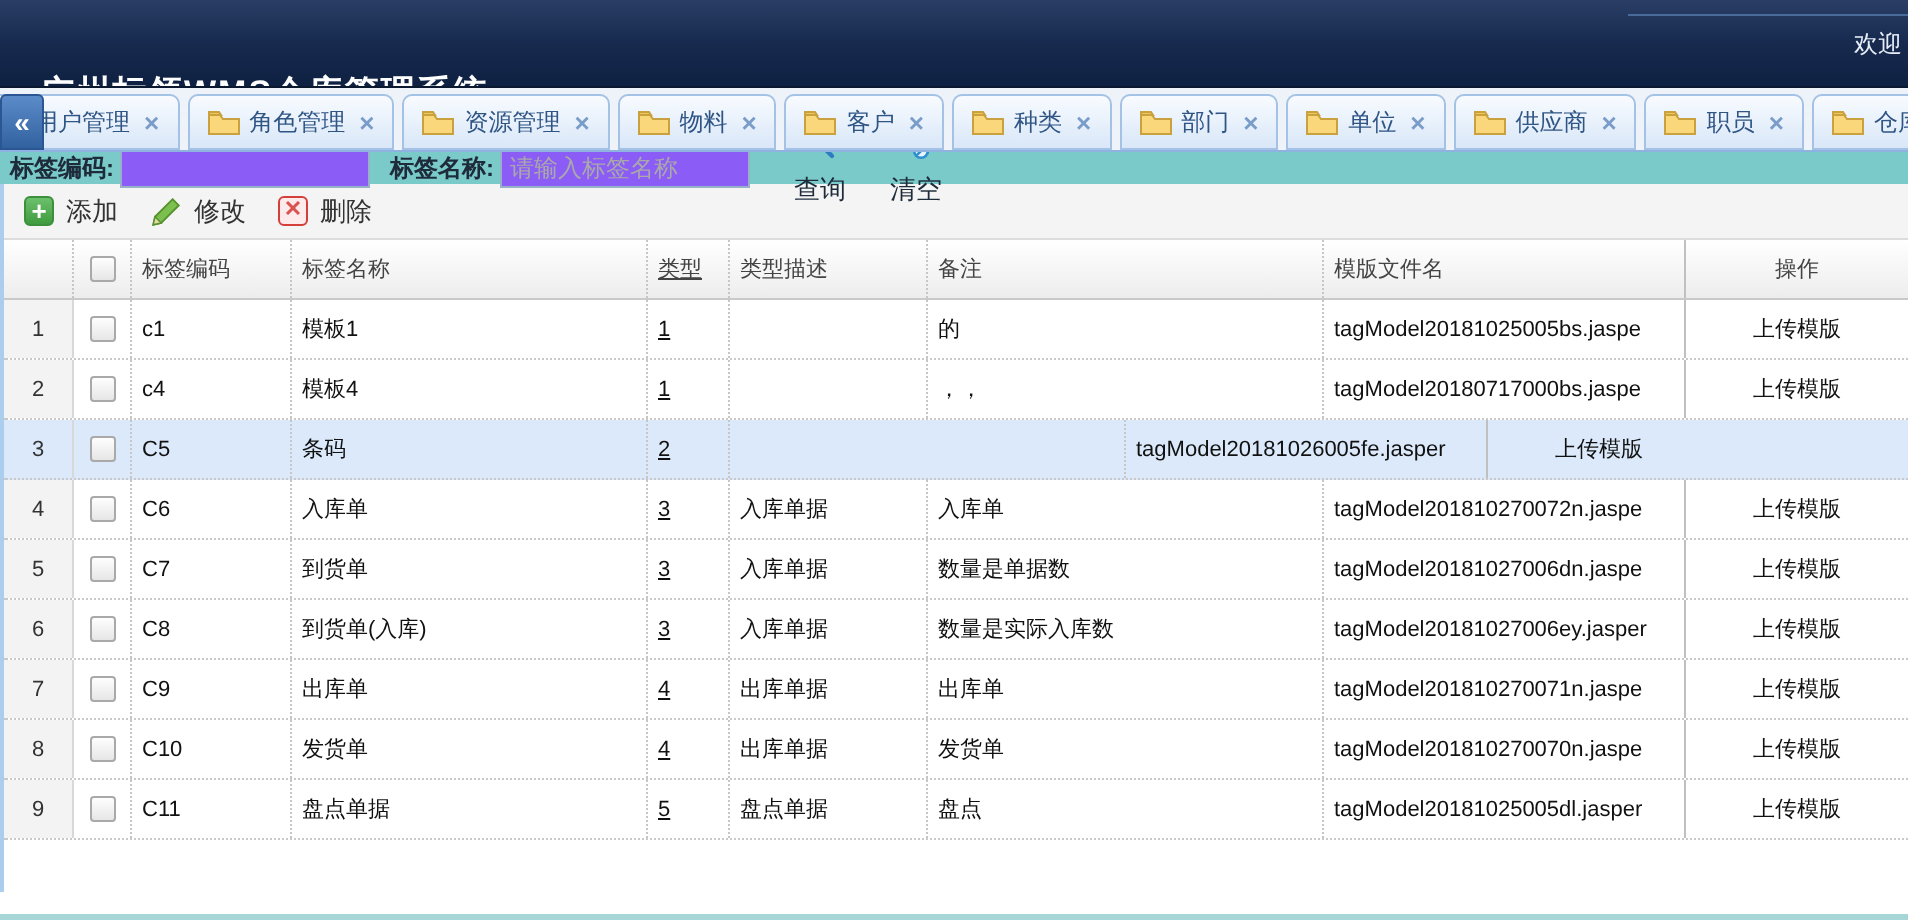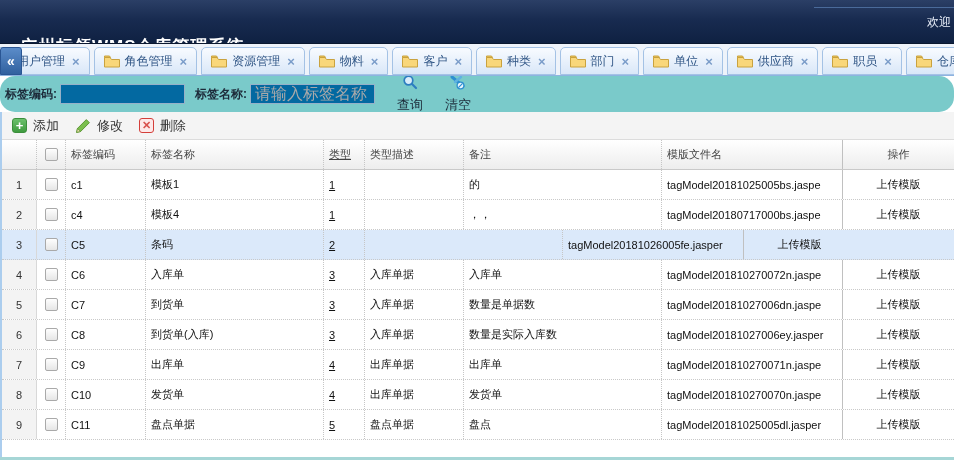--- a/index.html
+++ b/index.html
@@ -29,25 +29,25 @@
   .tab-close { color:#7a9cc9; font-size:13px; font-weight:bold; line-height:1;
     margin-left:2px; cursor:pointer; }
   .folder { display:inline-flex; width:16px; height:13px; }
   .scroll-left-btn { position:absolute; left:0; top:3px; width:22px; height:28px;
     background:linear-gradient(#5b8cc9,#31619f); border:1px solid #2a5694;
     border-radius:3px 3px 0 0; color:#fff; font-size:14px; font-weight:bold;
     display:flex; align-items:center; justify-content:center; z-index:5;
     cursor:pointer; }
 
   
-  .search-bar { height:36px; background:#7acaca; display:flex;
-    align-items:center; padding-left:5px; font-size:12px; color:#1d2b3a;border-radius:15px; }
+  .search-bar { height:16px; background:#7acaca; display:flex;
+    align-items:center; padding-left:5px; font-size:12px; color:#1d2b3a; }
   .search-label { font-weight:bold; margin-right:3px; white-space:nowrap; }
   .search-input { width:125px; height:20px; border:1px solid #96b1c8;
-    background:#0369a1; font-size:16px; padding:0 4px;
+    background:#8b5cf6; font-size:12px; padding:0 4px;
     font-family:"Liberation Sans",sans-serif; }
   .search-input::placeholder { color:#a9a9a9; }
   .gap-md { margin-left:10px; } .gap-lg { margin-left:22px;flex-direction:column; }
   .bar-btn { display:flex; align-items:center; gap:6px; font-size:13px;
     color:#1d2b3a; cursor:pointer; background:none; border:none;
     font-family:"Liberation Sans",sans-serif; }
 
   
   .region { border-left:2px solid #abcdee; height:354px; background:#fff; }
   .toolbar { height:28px; background:#f4f4f4; border-bottom:1px solid #dcdcdc;

